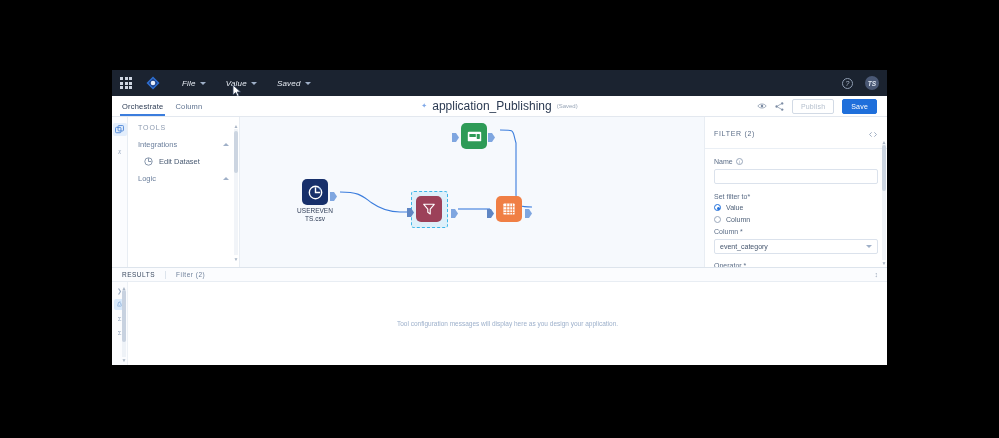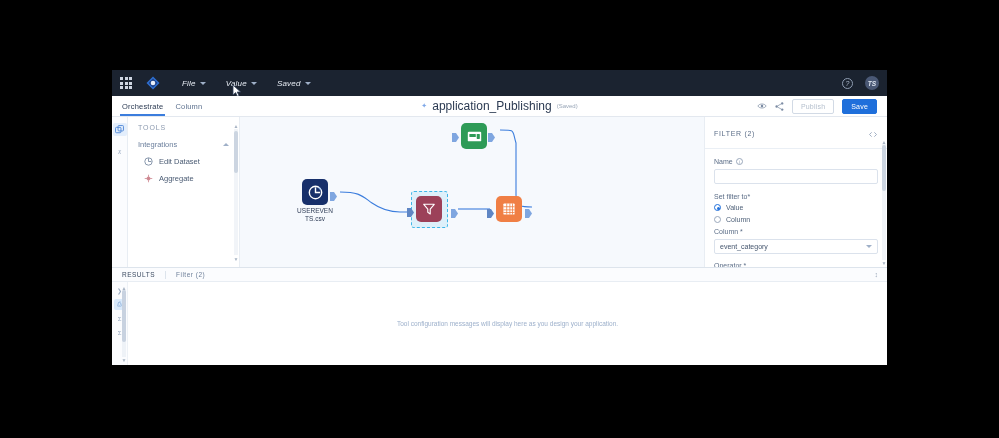--- a/index.html
+++ b/index.html
@@ -294,30 +294,25 @@
           <span class="tool-ico">
             <svg width="9" height="9" viewBox="0 0 10 10">
               <circle cx="5" cy="5" r="4.1" fill="none" stroke="#6d7f99" stroke-width="0.9"></circle>
               <path d="M5,1.4 L5,5 L8.2,5" fill="none" stroke="#6d7f99" stroke-width="0.9"></path>
             </svg>
           </span>
           <span>Edit Dataset</span>
         </div>
 
 
-
-        <div class="tool-item">
-          <span class="tool-ico">
-            <svg width="9" height="9" viewBox="0 0 10 10">
-              <path d="M5,0.8 L5,9.2 M0.8,5 L9.2,5" stroke="#c97b85" stroke-width="0.8"></path>
-              <rect x="3.6" y="3.6" width="2.8" height="2.8" fill="none" stroke="#c97b85" stroke-width="0.8"></rect>
-            </svg>
-          </span>
-          <span>Aggregate</span>
-        </div>
+        <div class="tool-group-hdr">
+          <span>Logic</span>
+          <span class="chev-up"></span>
+        </div>
+
       </div>
 
       <div class="tools-scrollbar">
         <div class="sb-arrow" style="top:0">▲</div>
         <div class="track"></div>
         <div class="thumb"></div>
         <div class="sb-arrow" style="bottom:0">▼</div>
       </div>
     </div>
 

